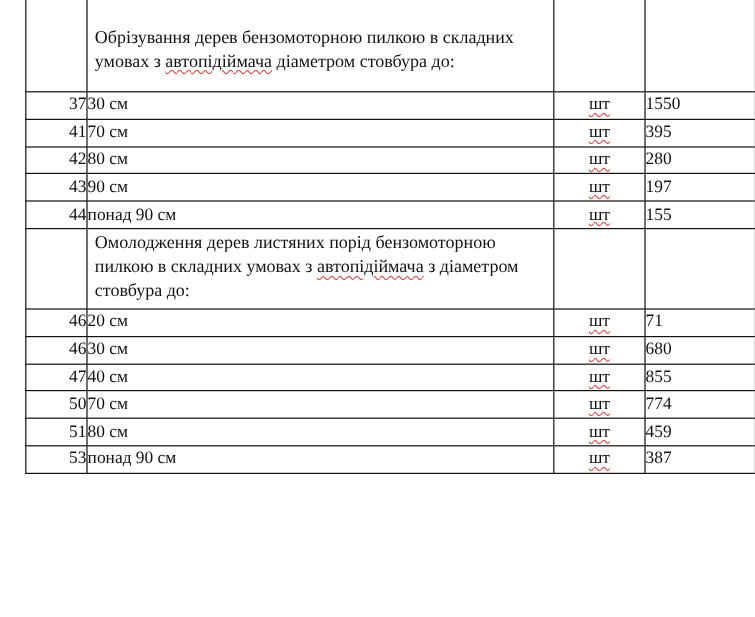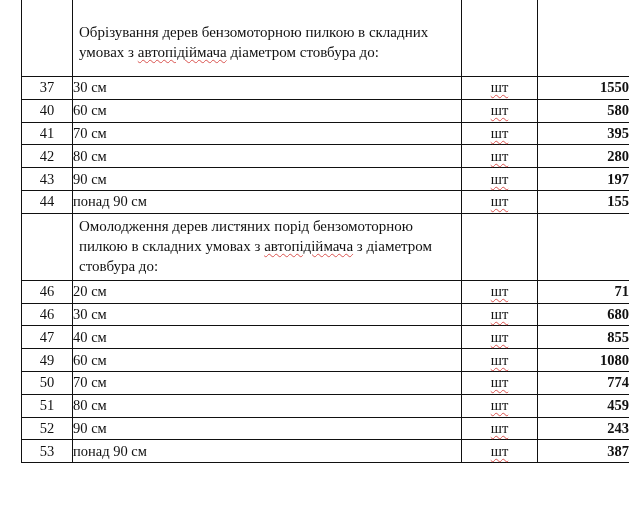--- a/index.html
+++ b/index.html
@@ -19,24 +19,24 @@
     table-layout: fixed;
     width: 597px;
   }
   table.doc-table td {
     border: 1.2px solid #111;
     padding: 0;
     font-size: 14.5px;
     line-height: 17px;
     vertical-align: middle;
   }
-  table.doc-table td.num { width: 50px; text-align: center; }
+  table.doc-table td.num { width: 50px; text-align: right; }
   table.doc-table td.name { width: 376px; }
   table.doc-table td.unit { width: 75px; text-align: center; font-family: Liberation Serif, serif; }
-  table.doc-table td.qty { width: 91px; text-align: right; font-weight: bold; }
+  table.doc-table td.qty { width: 91px; text-align: left; }
   tr.item-row td { height: 21.8px; }
   tr.section-row td.name {
     text-align: left;
     padding: 2px 6px 4px 6px;
     line-height: 20px;
     font-size: 15px;
     margin-left: 32px;
   }
   tr.section-row.first td { height: 61px; padding-top: 12px; }
   tr.section-row.first td.name { padding-top: 12px; }
@@ -59,26 +59,20 @@
         <td class="name"><span>Обрізування дерев бензомоторною пилкою в складних умовах з </span><span class="spell">автопідіймача</span><span> діаметром стовбура до:</span></td>
         <td class="unit"></td>
         <td class="qty"></td>
       </tr>
 
       <tr class="item-row">
         <td class="num">37</td>
         <td class="name">30 см</td>
         <td class="unit"><span class="spell">шт</span></td>
         <td class="qty">1550</td>
-      </tr>
-      <tr class="item-row">
-        <td class="num">40</td>
-        <td class="name">60 см</td>
-        <td class="unit"><span class="spell">шт</span></td>
-        <td class="qty">580</td>
       </tr>
       <tr class="item-row">
         <td class="num">41</td>
         <td class="name">70 см</td>
         <td class="unit"><span class="spell">шт</span></td>
         <td class="qty">395</td>
       </tr>
       <tr class="item-row">
         <td class="num">42</td>
         <td class="name">80 см</td>
@@ -117,42 +111,30 @@
         <td class="unit"><span class="spell">шт</span></td>
         <td class="qty">680</td>
       </tr>
       <tr class="item-row">
         <td class="num">47</td>
         <td class="name">40 см</td>
         <td class="unit"><span class="spell">шт</span></td>
         <td class="qty">855</td>
       </tr>
       <tr class="item-row">
-        <td class="num">49</td>
-        <td class="name">60 см</td>
-        <td class="unit"><span class="spell">шт</span></td>
-        <td class="qty">1080</td>
-      </tr>
-      <tr class="item-row">
         <td class="num">50</td>
         <td class="name">70 см</td>
         <td class="unit"><span class="spell">шт</span></td>
         <td class="qty">774</td>
       </tr>
       <tr class="item-row">
         <td class="num">51</td>
         <td class="name">80 см</td>
         <td class="unit"><span class="spell">шт</span></td>
         <td class="qty">459</td>
-      </tr>
-      <tr class="item-row">
-        <td class="num">52</td>
-        <td class="name">90 см</td>
-        <td class="unit"><span class="spell">шт</span></td>
-        <td class="qty">243</td>
       </tr>
       <tr class="item-row">
         <td class="num">53</td>
         <td class="name">понад 90 см</td>
         <td class="unit"><span class="spell">шт</span></td>
         <td class="qty">387</td>
       </tr>
 
     </tbody>
   </table>

